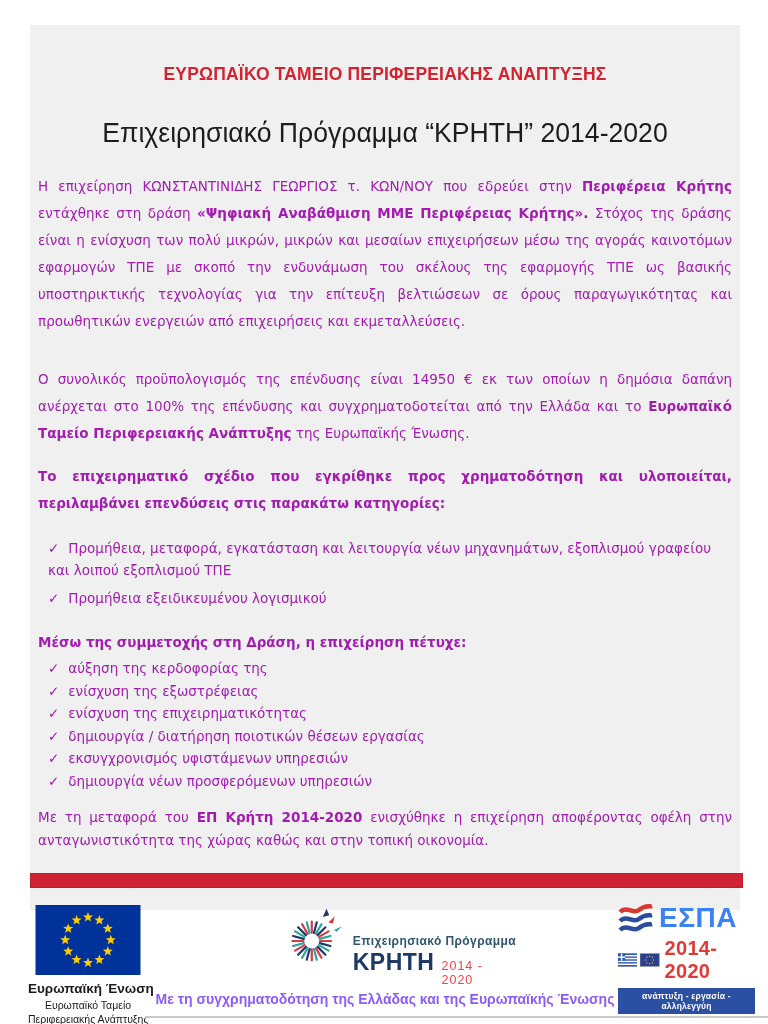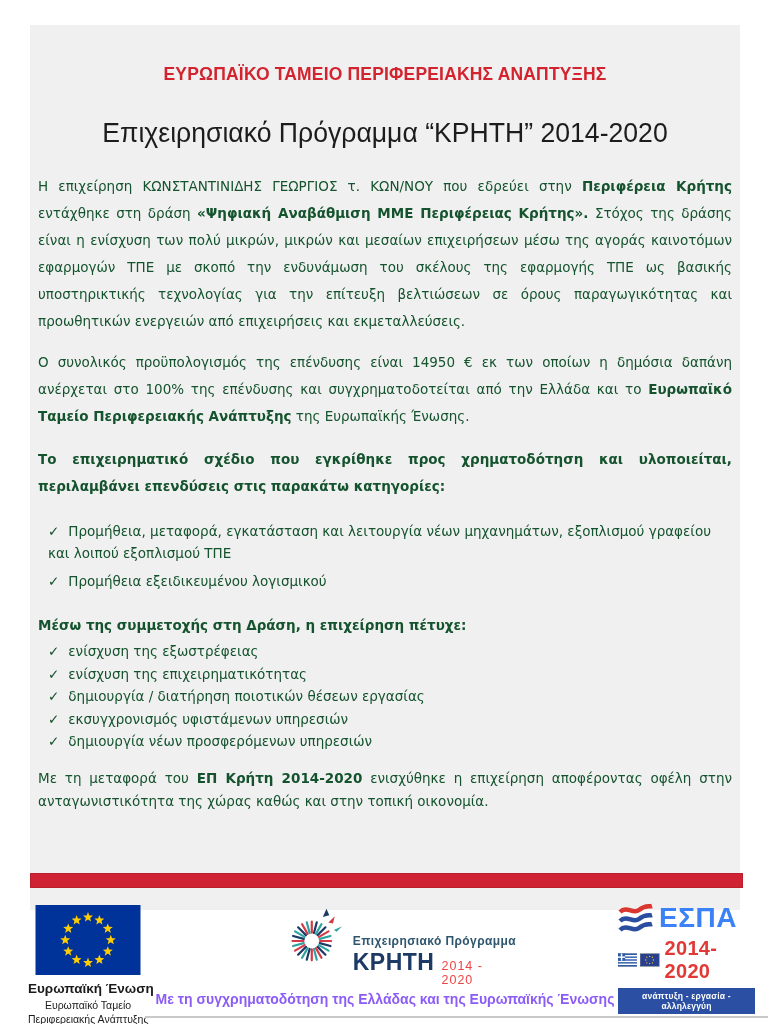--- a/index.html
+++ b/index.html
@@ -3,25 +3,25 @@
 <meta charset="utf-8">
 <style>
   html,body{margin:0;padding:0;background:#fff;}
   .page{position:relative;width:768px;height:1024px;background:#fff;overflow:hidden;
         font-family:"Liberation Sans",sans-serif;}
   .panel{position:absolute;left:30px;top:25px;width:710px;height:885px;background:#f0f0f0;}
   .fund-title{margin:38px 0 0;text-align:center;color:#d2232e;font-weight:700;font-size:19px;
               letter-spacing:.2px;transform:scaleX(.92);line-height:22px;}
   .program-title{margin:30px 0 0;text-align:center;color:#1c1c1c;font-weight:400;font-size:28px;
               transform:scaleX(.95);line-height:36px;}
-  .content{margin:22px 8px 0 8px;color:#14532d;font-family:"DejaVu Sans",sans-serif;
+  .content{margin:22px 8px 0 8px;color:#a21caf;font-family:"DejaVu Sans",sans-serif;
            font-size:13.5px;}
   .para{margin:0;text-align:justify;line-height:27px;}
   .para b{font-weight:700;}
-  .p2{margin-top:14px;}
+  .p2{margin-top:31px;}
   .p3{margin-top:16px;font-weight:700;line-height:27px;}
   .checklist{list-style:none;margin:20px 0 0;padding:0;line-height:22px;}
   .checklist li{padding-left:10px;margin-bottom:6px;}
   .chk{margin-right:9px;}
   .outcomes-header{margin-top:22px;font-weight:700;line-height:22px;}
   .outcomes{margin-top:4px;}
   .outcomes li{margin-bottom:0;line-height:22.5px;}
   .closing{margin-top:14px;line-height:23px;}
   .red-bar{position:absolute;left:30px;top:873px;width:711px;height:13px;background:#cf2233;
            border:1px solid #bc1f2c;}
@@ -68,20 +68,21 @@
           <span class="chk">✓</span><span>Προμήθεια, μεταφορά, εγκατάσταση και λειτουργία νέων μηχανημάτων, εξοπλισμού γραφείου και λοιπού εξοπλισμού ΤΠΕ</span>
         </li>
         <li>
           <span class="chk">✓</span><span>Προμήθεια εξειδικευμένου λογισμικού</span>
         </li>
       </ul>
 
       <div class="outcomes-header">Μέσω της συμμετοχής στη Δράση, η επιχείρηση πέτυχε:</div>
 
       <ul class="checklist outcomes">
+        <li><span class="chk">✓</span><span>αύξηση της κερδοφορίας της</span></li>
         <li><span class="chk">✓</span><span>ενίσχυση της εξωστρέφειας</span></li>
         <li><span class="chk">✓</span><span>ενίσχυση της επιχειρηματικότητας</span></li>
         <li><span class="chk">✓</span><span>δημιουργία / διατήρηση ποιοτικών θέσεων εργασίας</span></li>
         <li><span class="chk">✓</span><span>εκσυγχρονισμός υφιστάμενων υπηρεσιών</span></li>
         <li><span class="chk">✓</span><span>δημιουργία νέων προσφερόμενων υπηρεσιών</span></li>
       </ul>
 
       <p class="para closing"><span>Με τη μεταφορά του </span><b>ΕΠ Κρήτη 2014-2020</b><span> ενισχύθηκε η επιχείρηση αποφέροντας οφέλη στην ανταγωνιστικότητα της χώρας καθώς και στην τοπική οικονομία.</span></p>
     </div>
   </div>

